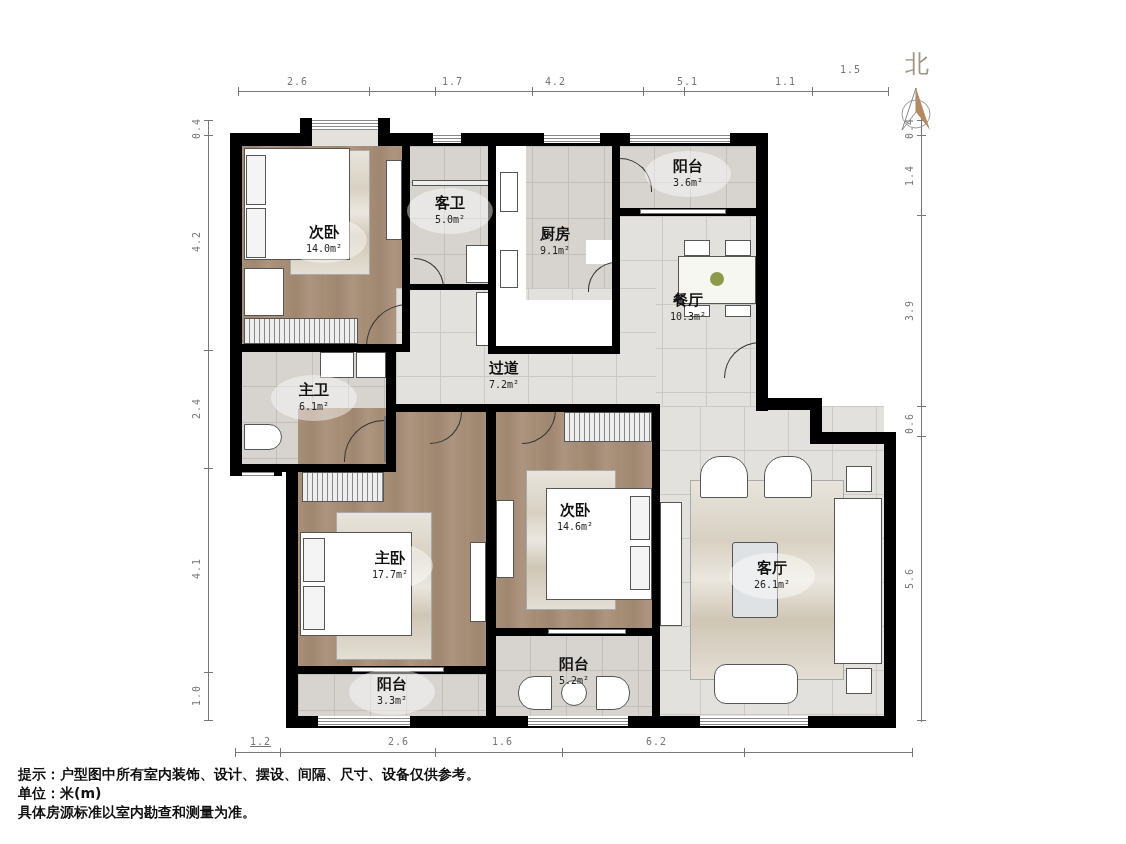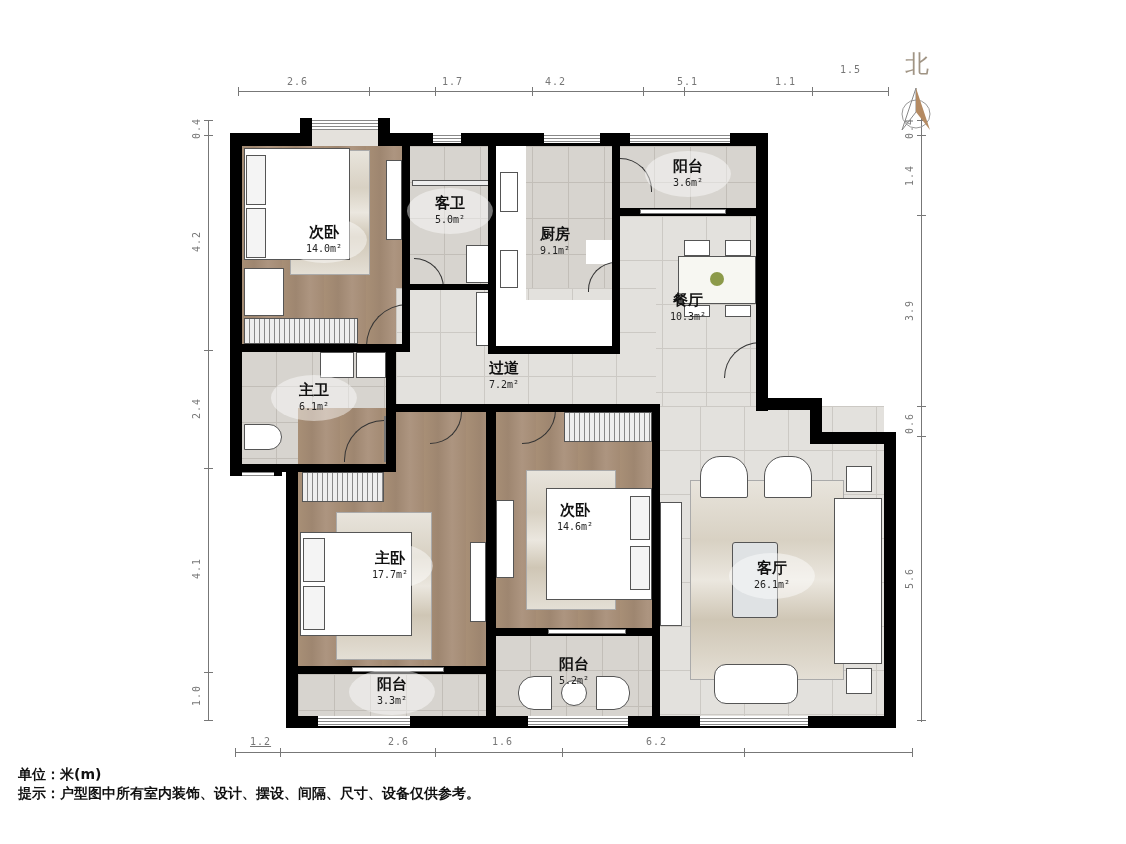--- a/index.html
+++ b/index.html
@@ -292,15 +292,16 @@
     <div class="room-name">阳台</div>
     <div class="room-area">3.3m²</div>
   </div>
   <div class="label-wrap" style="left:574px; top:672px;">
     <div class="room-name">阳台</div>
     <div class="room-area">5.2m²</div>
   </div>
 </div>
 
 <div class="notes">
+  <div>提示：户型图中所有室内装饰、设计、摆设、间隔、尺寸、设备仅供参考。</div>
   <div>单位：米(m)</div>
-  <div>提示：户型图中所有室内装饰、设计、摆设、间隔、尺寸、设备仅供参考。</div>
+  <div>具体房源标准以室内勘查和测量为准。</div>
 </div>
 
 </body></html>

